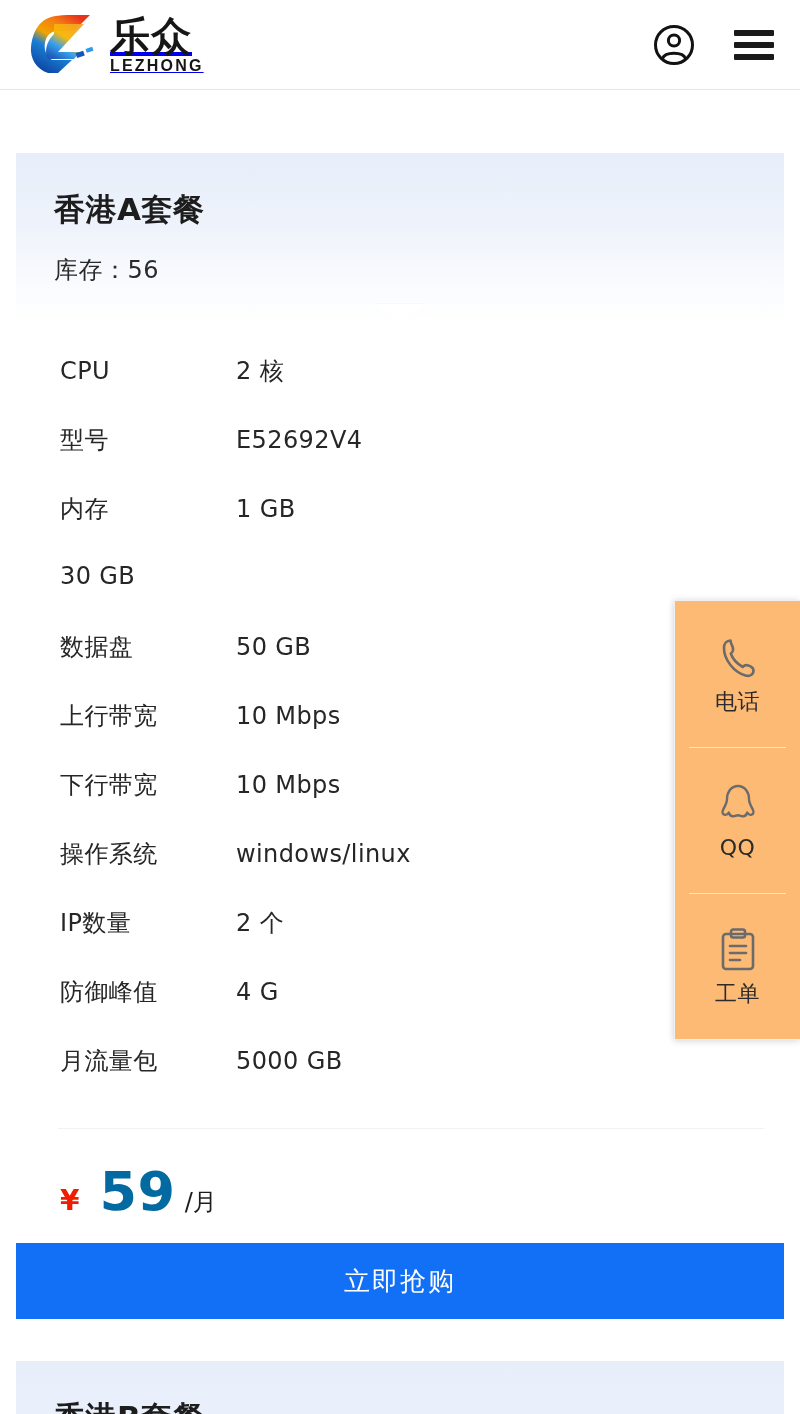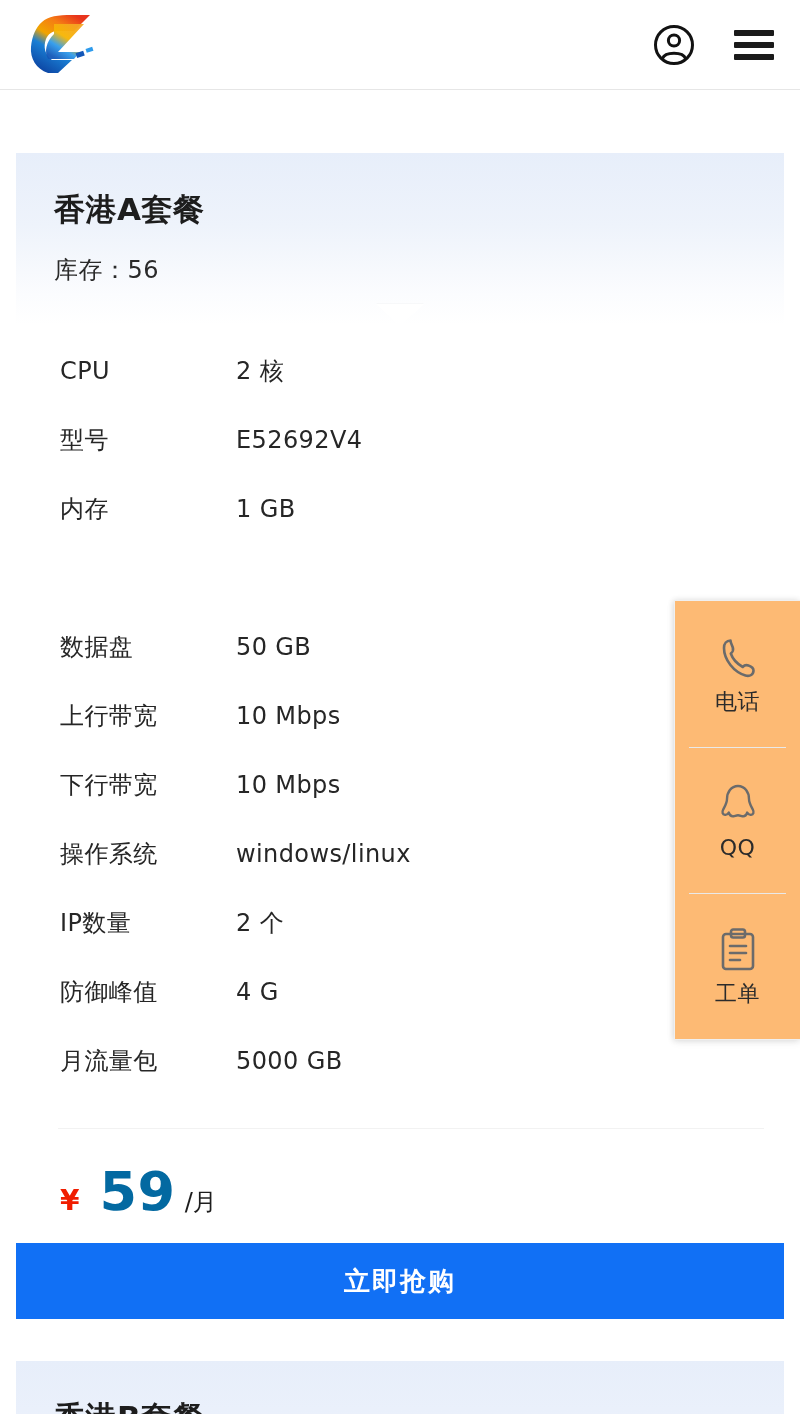--- a/index.html
+++ b/index.html
@@ -228,21 +228,21 @@
   .buy-btn {
     display: block;
     width: 100%;
     height: 76px;
     margin-top: 18px;
     background: #1170f5;
     border: none;
     color: #ffffff;
     font-family: "DejaVu Sans", "Liberation Sans", sans-serif;
     font-size: 26px;
-    font-weight: 700;
+    font-weight: 400;
     letter-spacing: 2px;
     cursor: pointer;
   }
 
   .plan-card-next {
     margin-top: 42px;
   }
 
   .plan-header-next {
     position: relative;
@@ -324,20 +324,24 @@
             <stop offset="70%" stop-color="#2e9bec"></stop>
             <stop offset="100%" stop-color="#1357b8"></stop>
           </linearGradient>
         </defs>
         <path d="M14 10 C20 4, 30 3, 44 3 L62 3 L46 19 L30 19 C24 19, 20 22, 18 27
                  C15 35, 17 43, 24 48 L44 48 L30 61 L20 61 C8 57, 2 46, 3 35 C4 24, 8 15, 14 10 Z" fill="url(#zgrad)"></path>
         <path d="M26 12 L56 12 L30 40 L52 40 L46 47 L20 47 C16 40, 18 30, 26 22 Z" fill="url(#zgrad2)" opacity="0.95"></path>
         <rect x="48" y="40" width="8" height="5" transform="rotate(-18 52 42)" fill="#1357b8"></rect>
         <rect x="58" y="36" width="7" height="4" transform="rotate(-18 61 38)" fill="#2e9bec"></rect>
       </svg>
+      <span class="logo-word">
+        <span class="logo-cn">乐众</span>
+        <span class="logo-en">LEZHONG</span>
+      </span>
     </a>
 
     <div class="topbar-spacer"></div>
 
     <div class="topbar-actions">
       <div class="icon-btn">
         <svg width="42" height="42" viewBox="0 0 42 42">
           <circle cx="21" cy="21" r="18.5" fill="none" stroke="#121212" stroke-width="3"></circle>
           <circle cx="21" cy="16.5" r="5.6" fill="none" stroke="#121212" stroke-width="3"></circle>
           <path d="M9.5 34.5 C12 27.5 30 27.5 32.5 34.5" fill="none" stroke="#121212" stroke-width="3" stroke-linecap="round"></path>
@@ -368,20 +372,21 @@
         </div>
         <div class="spec-row">
           <div class="spec-label">型号</div>
           <div class="spec-value">E52692V4</div>
         </div>
         <div class="spec-row">
           <div class="spec-label">内存</div>
           <div class="spec-value">1 GB</div>
         </div>
         <div class="spec-row">
+          <div class="spec-value">30 GB</div>
         </div>
         <div class="spec-row">
           <div class="spec-label">数据盘</div>
           <div class="spec-value">50 GB</div>
         </div>
         <div class="spec-row">
           <div class="spec-label">上行带宽</div>
           <div class="spec-value">10 Mbps</div>
         </div>
         <div class="spec-row">

